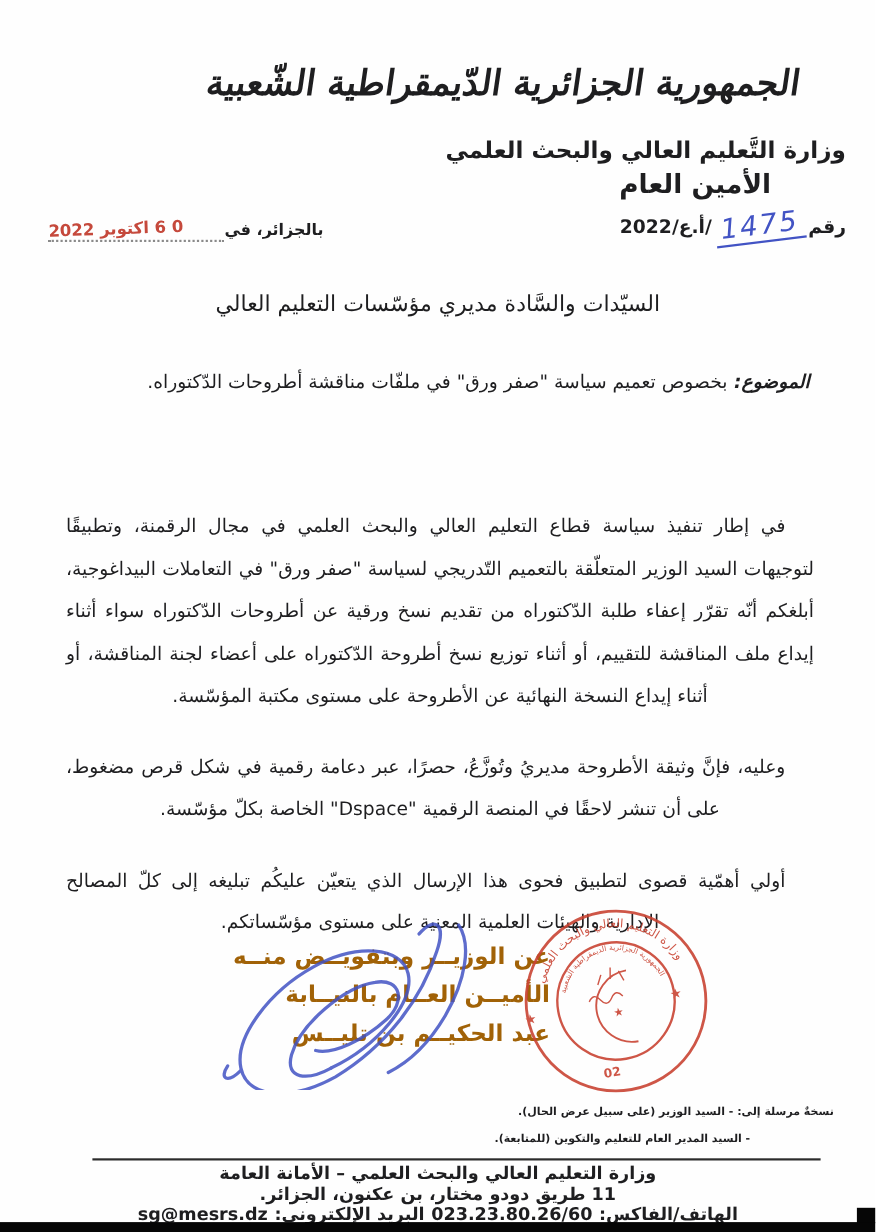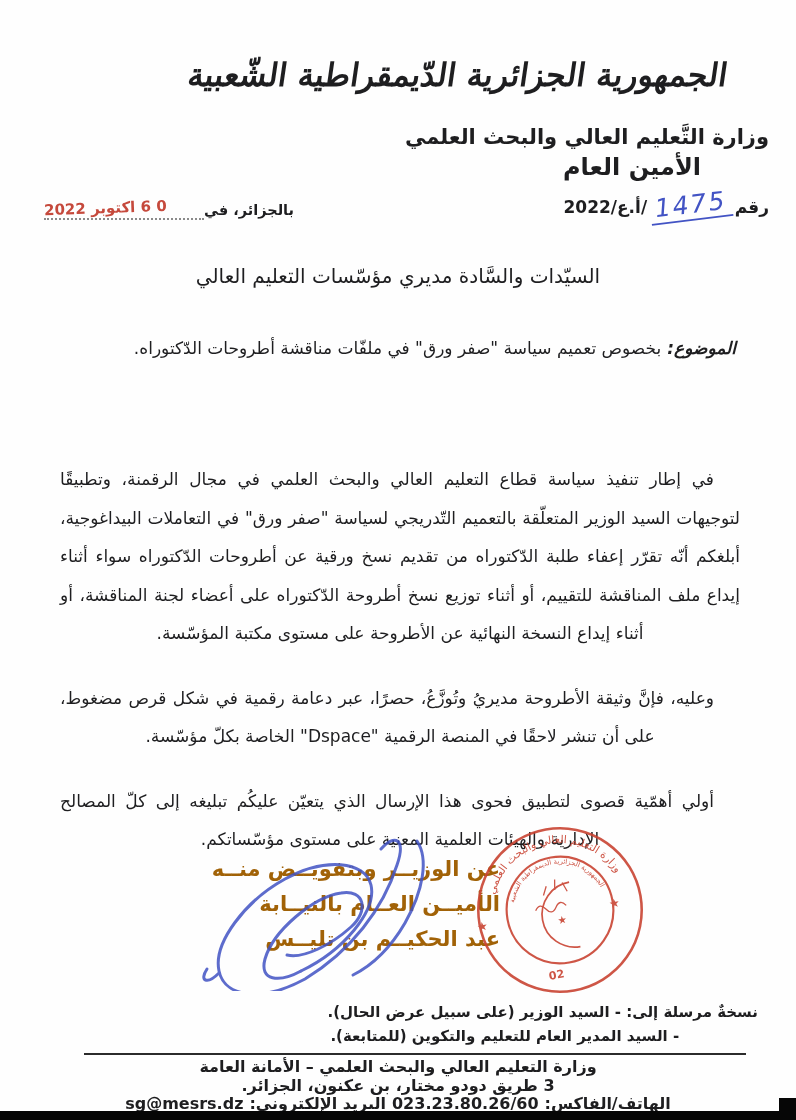--- a/index.html
+++ b/index.html
@@ -49,21 +49,21 @@
   .body-block p { margin:0 0 26px; text-align:justify; text-align-last:center; text-indent:26px; }
 
   .sig-red {
     position:absolute; top:852px; right:296px; width:292px; text-align:right;
     color:#a16207; font-size:21px; font-weight:bold; line-height:35px; letter-spacing:0.5px;
     white-space:nowrap;
   }
   .sig-svg   { position:absolute; top:833px; left:185px; width:310px; height:158px; }
   .stamp-svg { position:absolute; top:824px; left:474px; width:172px; height:172px; }
 
-  .copies { position:absolute; top:1000px; right:38px; font-size:15px; font-weight:bold; line-height:24px; text-align:center; }
+  .copies { position:absolute; top:1000px; right:38px; font-size:10px; font-weight:bold; line-height:24px; text-align:right; }
   .copies .indent { padding-right:76px; }
 
   .footer-rule { position:absolute; top:1053px; left:84px; right:50px; border-top:2px solid #2b2b2b; }
   .footer { position:absolute; top:1058px; left:0; right:0; text-align:center; font-size:16px; font-weight:bold; line-height:18.5px; }
   .footer-contact { display:flex; direction:rtl; justify-content:center; gap:6px; }
   .black-bar { position:absolute; bottom:0; left:0; right:0; height:9px; background:#060606; }
   .black-nub { position:absolute; right:0; bottom:8px; width:17px; height:14px; background:#060606; }
 </style>
 </head>
 <body>
@@ -140,21 +140,21 @@
 
   <div class="copies">
     <div>نسخةٌ مرسلة إلى: - السيد الوزير (على سبيل عرض الحال).</div>
     <div class="indent">- السيد المدير العام للتعليم والتكوين (للمتابعة).</div>
   </div>
 
   <div class="footer-rule"></div>
 
   <div class="footer">
     <div>وزارة التعليم العالي والبحث العلمي – الأمانة العامة</div>
-    <div>3 طريق دودو مختار، بن عكنون، الجزائر.</div>
+    <div>11 طريق دودو مختار، بن عكنون، الجزائر.</div>
     <div class="footer-contact">
       <span>الهاتف/الفاكس:</span>
       <span>023.23.80.26/60</span>
       <span>البريد الإلكتروني:</span>
       <span>sg@mesrs.dz</span>
     </div>
   </div>
 
   <div class="black-nub"></div>
   <div class="black-bar"></div>

